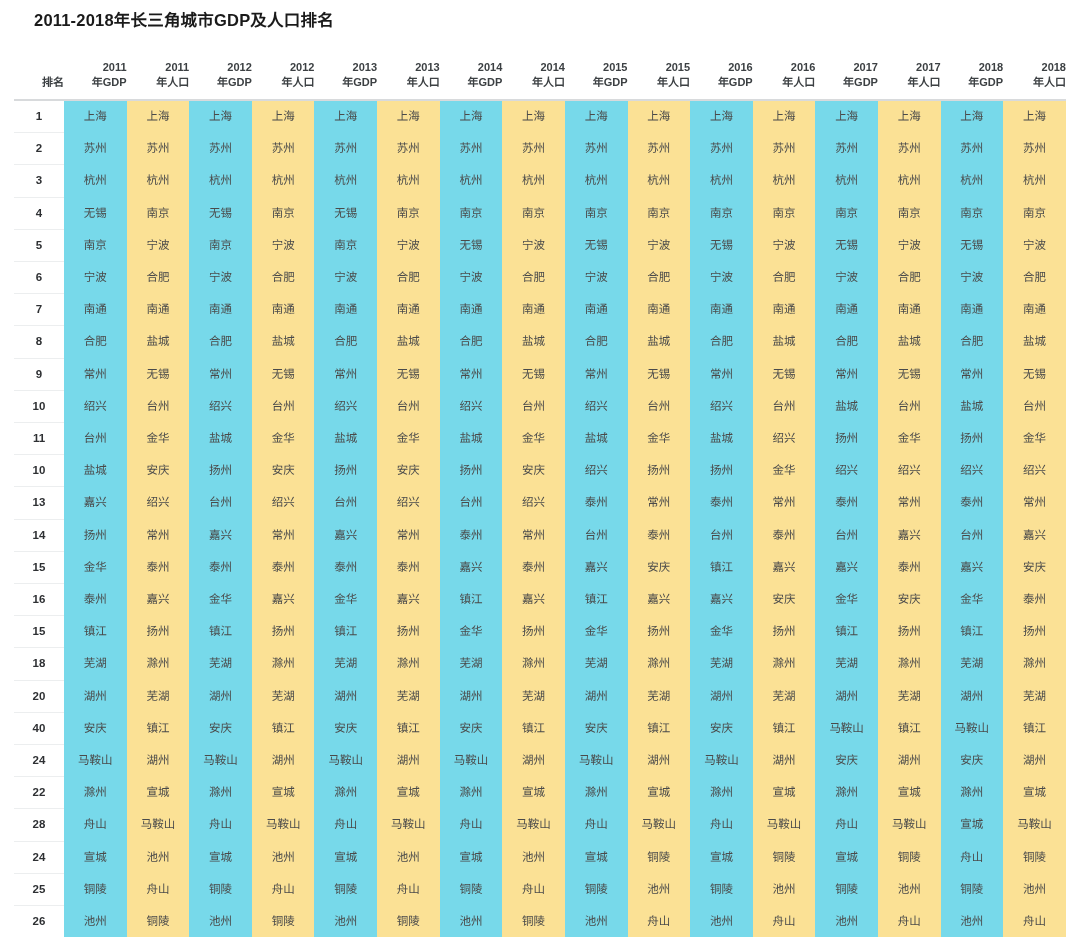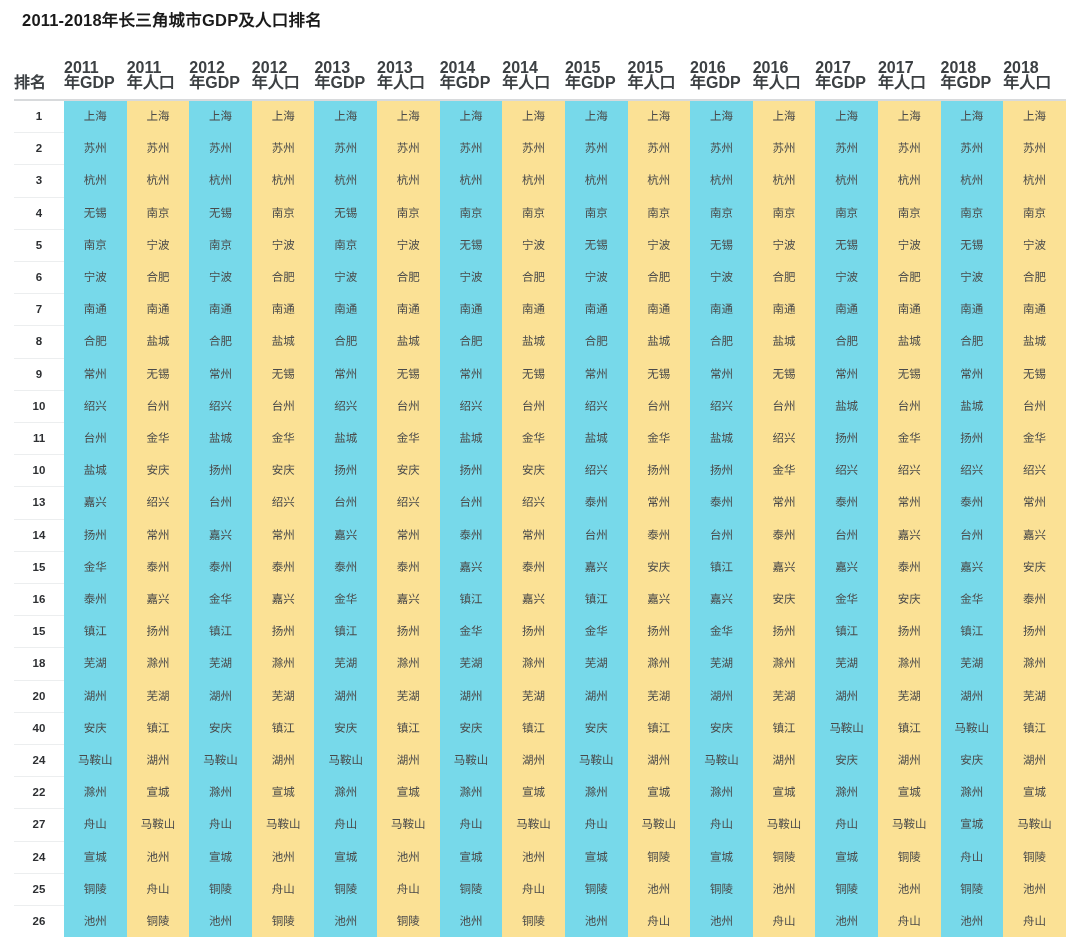--- a/index.html
+++ b/index.html
@@ -17,41 +17,42 @@
   }
 
   #page-title {
     font-size: 16.5px;
     font-weight: bold;
     color: #1a1a1a;
     letter-spacing: 0.2px;
     padding: 10px 0 0 22px;
     line-height: 20px;
     white-space: nowrap;
+    margin-left: 12px;
   }
 
   .table-wrap {
     padding: 0 14px 0 14px;
     margin-top: 14px;
   }
 
   table.rank-table {
     border-collapse: collapse;
     table-layout: fixed;
     width: 1052px;
   }
 
   table.rank-table col.c-rank { width: 50px; }
   table.rank-table col.c-data { width: 62.6px; }
 
   thead th {
-    font-size: 16px;
+    font-size: 11px;
     font-weight: bold;
     color: #3c4043;
-    text-align: left;
+    text-align: right;
     vertical-align: bottom;
     padding: 0 0 9px 0;
     line-height: 15px;
     white-space: nowrap;
     background: #ffffff;
   }
   thead th.th-rank {
     vertical-align: bottom;
     padding-bottom: 9px;
   }
@@ -592,21 +593,21 @@
           <td class="gdp-cell">滁州</td>
           <td class="pop-cell">宣城</td>
           <td class="gdp-cell">滁州</td>
           <td class="pop-cell">宣城</td>
           <td class="gdp-cell">滁州</td>
           <td class="pop-cell">宣城</td>
           <td class="gdp-cell">滁州</td>
           <td class="pop-cell">宣城</td>
         </tr>
         <tr>
-          <td class="rank-cell">27</td>
+          <td class="rank-cell">28</td>
           <td class="gdp-cell">舟山</td>
           <td class="pop-cell">马鞍山</td>
           <td class="gdp-cell">舟山</td>
           <td class="pop-cell">马鞍山</td>
           <td class="gdp-cell">舟山</td>
           <td class="pop-cell">马鞍山</td>
           <td class="gdp-cell">舟山</td>
           <td class="pop-cell">马鞍山</td>
           <td class="gdp-cell">舟山</td>
           <td class="pop-cell">马鞍山</td>

